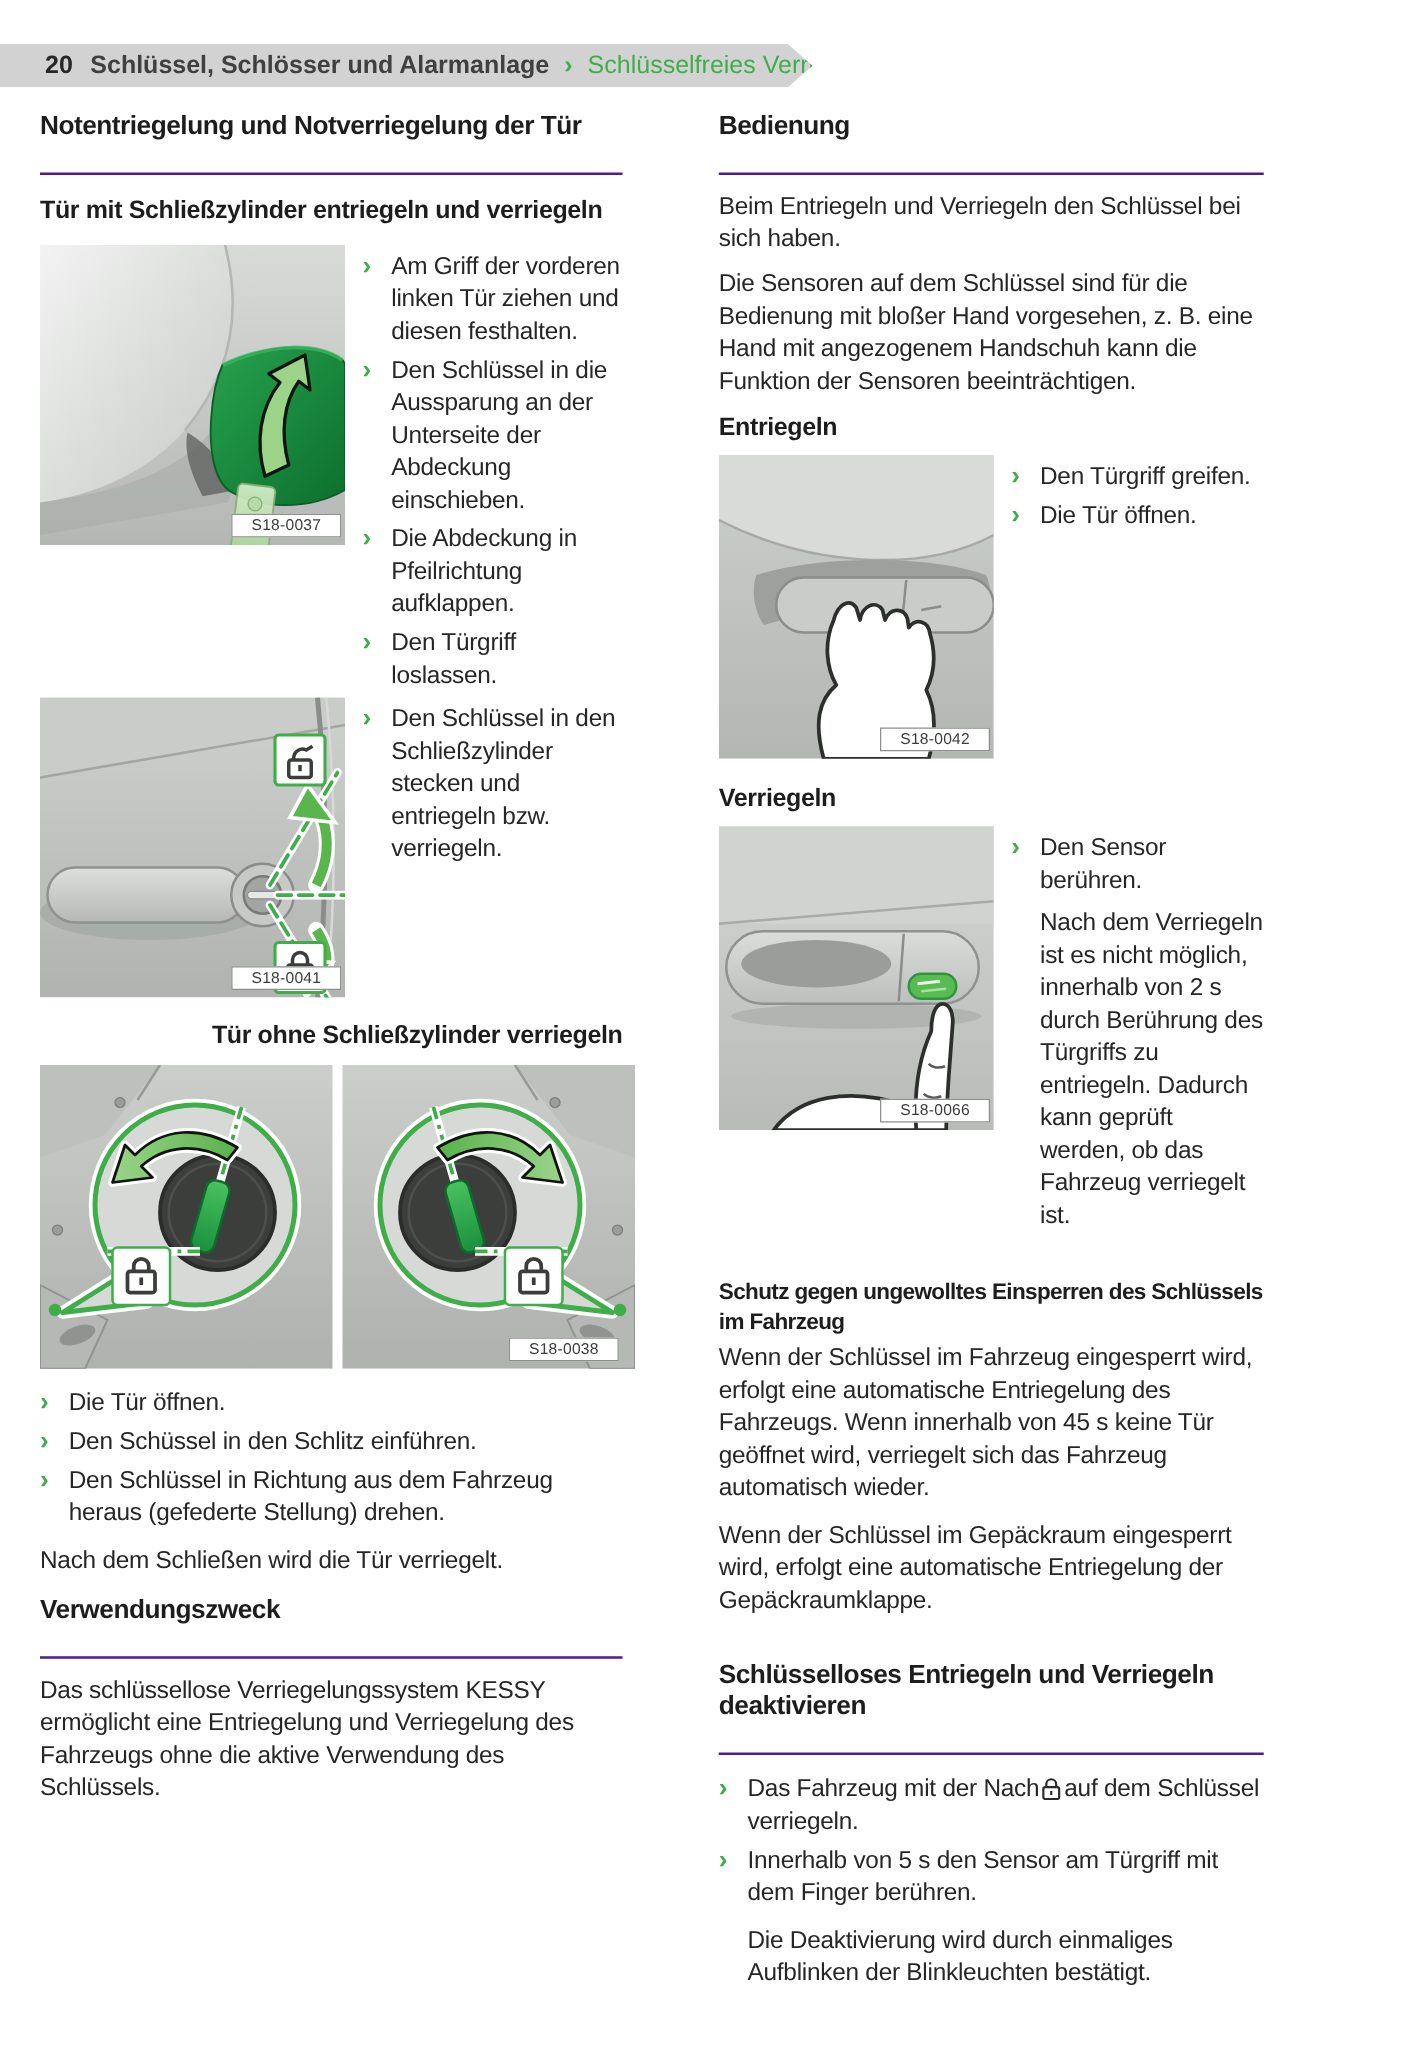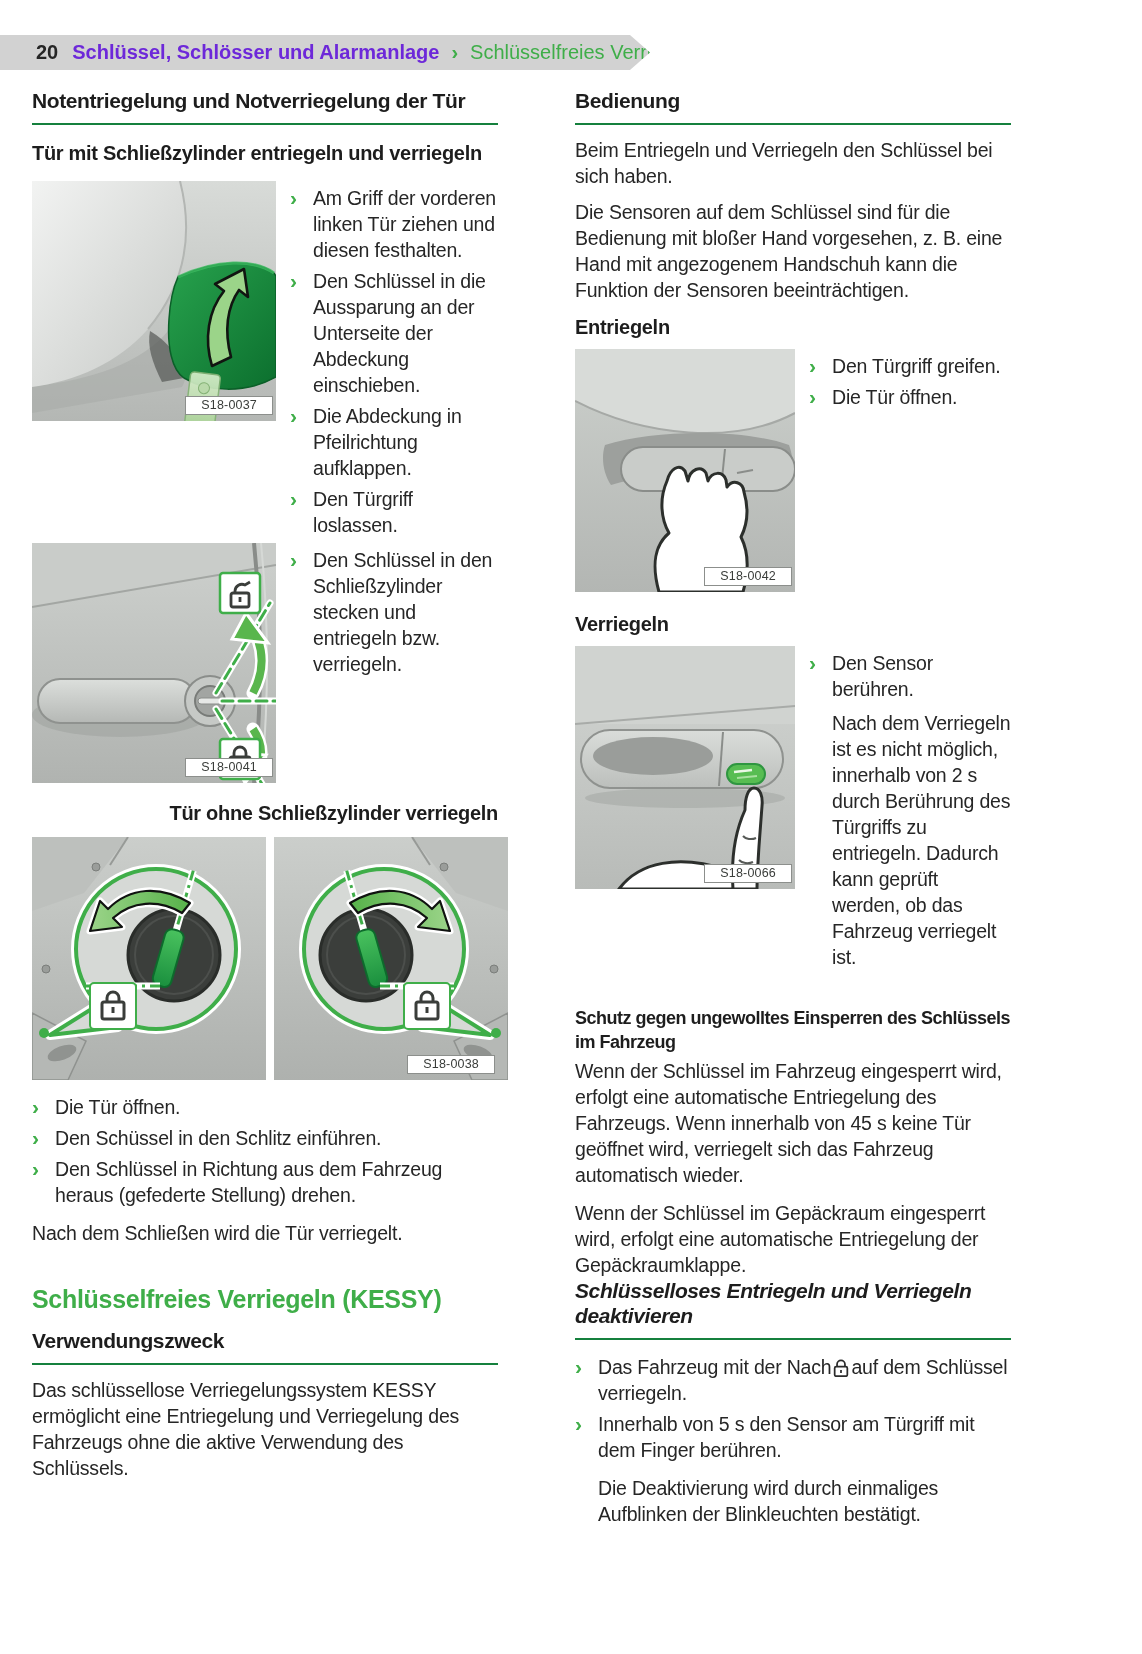--- a/index.html
+++ b/index.html
@@ -12,34 +12,34 @@
 
   
   .pagehead{
     position:absolute;top:35px;left:0;height:35px;width:650px;
     background:#d2d2d2;display:flex;align-items:center;gap:14px;
     padding-left:36px;box-sizing:border-box;
     clip-path:polygon(0 0,630px 0,650px 50%,630px 100%,0 100%);
     font-size:20px;white-space:nowrap;
   }
   .pagehead .pnum{font-weight:700;color:#262626;}
-  .pagehead .chap{font-weight:700;color:#6d28d9;}
+  .pagehead .chap{font-weight:700;color:#404040;}
   .pagehead .sep{color:#3fae49;font-weight:700;margin:0 -2px;}
   .pagehead .sect{color:#3fae49;font-weight:500;}
 
   
   .col{position:absolute;top:88px;}
   .col-left{left:32px;width:466px;}
   .col-right{left:575px;width:436px;}
 
   h1.green{color:#3fae49;font-size:25px;line-height:30px;font-weight:700;
     letter-spacing:-0.3px;margin:38px 0 0 0;}
   h2.rule{font-size:21px;line-height:25px;font-weight:700;letter-spacing:-0.4px;
-    color:#1d1d1d;border-bottom:2px solid #15803d;padding-bottom:10px;margin:0;}
-  h2.rule.mt{font-style:italic;}
+    color:#1d1d1d;border-bottom:2px solid #4c1d95;padding-bottom:25px;margin:0;}
+  h2.rule.mt{margin-top:34px;}
   h2.rule.mt2{margin-top:14px;}
   h3.sub{font-size:20px;line-height:24px;font-weight:700;letter-spacing:-0.3px;
     color:#1d1d1d;margin:16px 0 0 0;}
   p.body{font-size:19.5px;line-height:26px;letter-spacing:-0.2px;margin:12px 0 0 0;}
   p.tight{margin-top:10px;}
   p.note-indent{margin-left:23px;}
 
   
   .bullets{margin:14px 0 0 0;}
   .bullet{display:flex;margin:0 0 5px 0;font-size:19.5px;line-height:26px;letter-spacing:-0.2px;}
@@ -274,21 +274,20 @@
           <span class="bt">Den Schüssel in den Schlitz einführen.</span>
         </div>
       <div class="bullet">
           <span class="chev">›</span>
           <span class="bt">Den Schlüssel in Richtung aus dem Fahrzeug heraus (gefederte Stellung) drehen.</span>
         </div>
     </div>
 
     <p class="body">Nach dem Schließen wird die Tür verriegelt.</p>
 
-    <h1 class="green">Schlüsselfreies Verriegeln (KESSY)</h1>
     <h2 class="rule mt2">Verwendungszweck</h2>
     <p class="body">Das schlüssellose Verriegelungssystem KESSY ermöglicht eine Entriegelung und Verriegelung des Fahrzeugs ohne die aktive Verwendung des Schlüssels.</p>
   </div>
 
   <div class="col col-right">
 
     <h2 class="rule">Bedienung</h2>
     <p class="body">Beim Entriegeln und Verriegeln den Schlüssel bei sich haben.</p>
     <p class="body tight">Die Sensoren auf dem Schlüssel sind für die Bedienung mit bloßer Hand vorgesehen, z. B. eine Hand mit angezogenem Handschuh kann die Funktion der Sensoren beeinträchtigen.</p>
 

